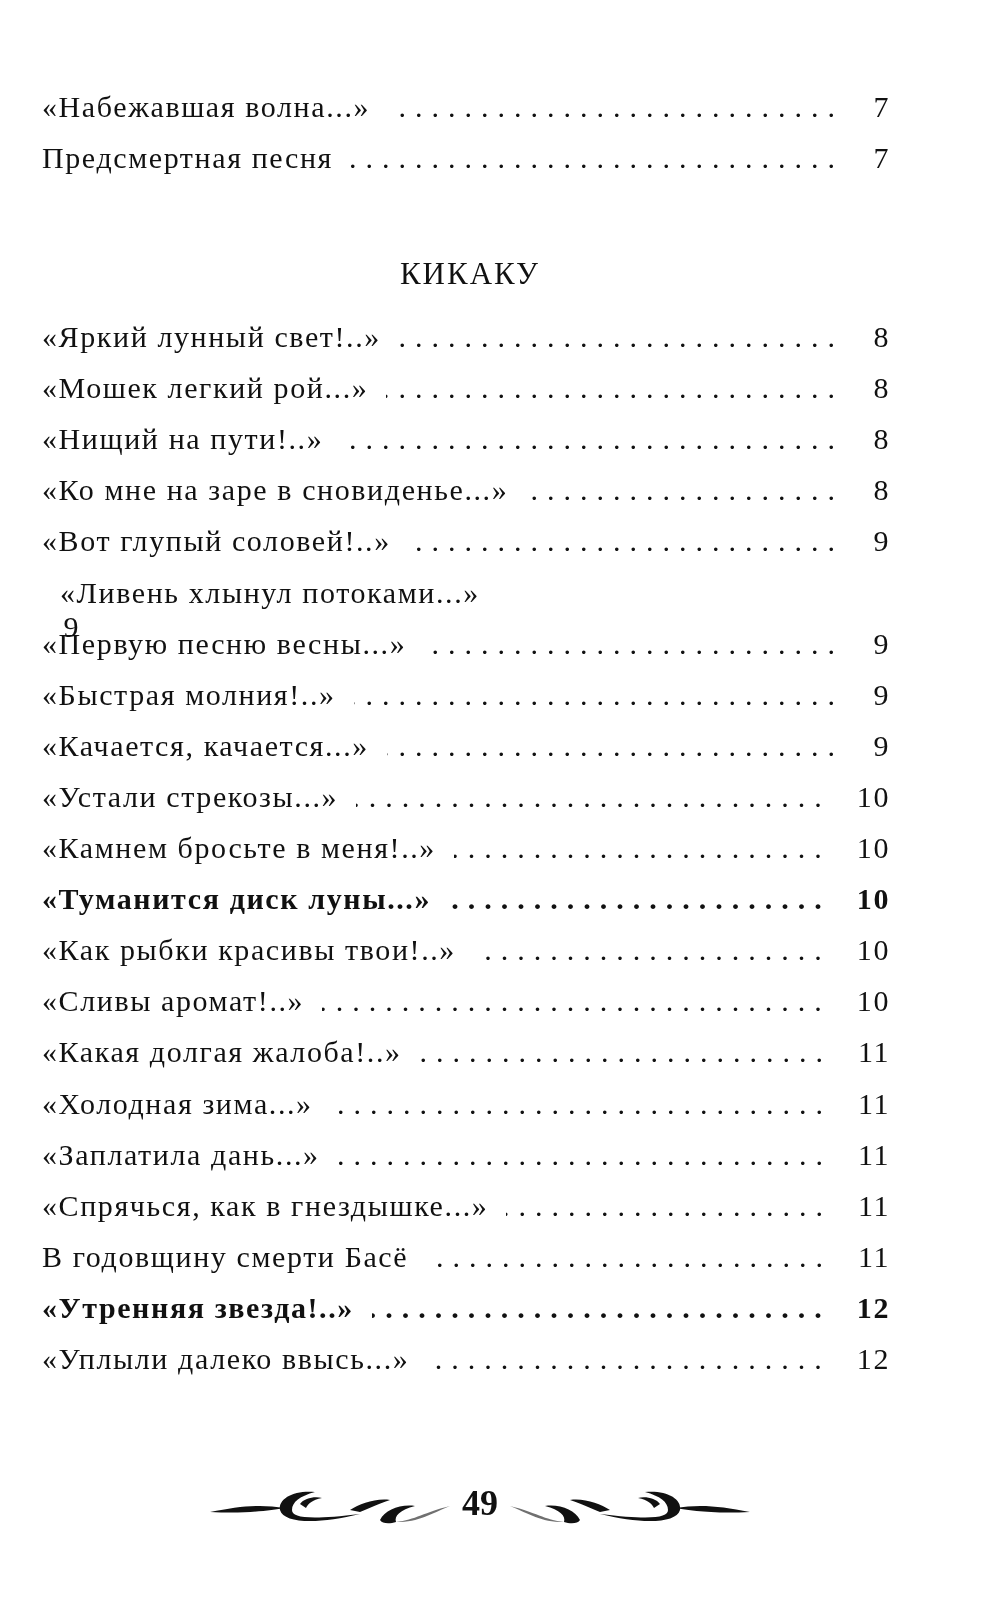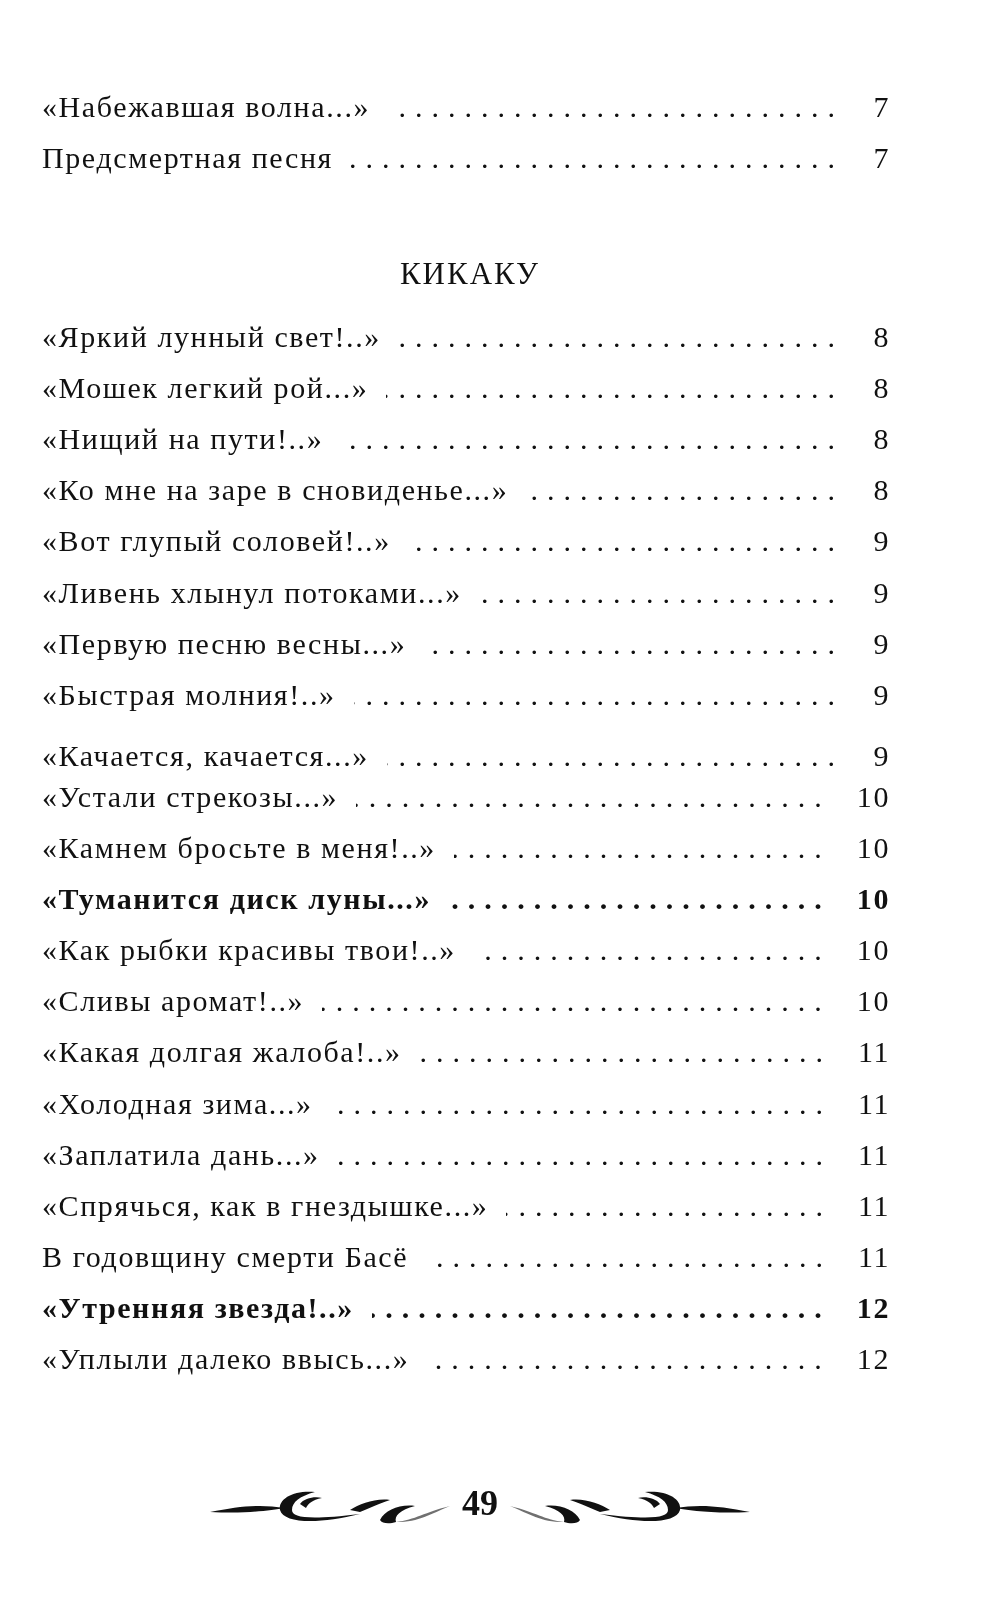--- a/index.html
+++ b/index.html
@@ -59,36 +59,36 @@
       <div class="row" style="top: 473.3px;">
         <span class="title">«Ко мне на заре в сновиденье...»</span>
         <span class="dots">........................................</span>
         <span class="num">8</span>
       </div>
       <div class="row" style="top: 524.4px;">
         <span class="title">«Вот глупый соловей!..»</span>
         <span class="dots">........................................</span>
         <span class="num">9</span>
       </div>
-      <div class="row" style="top: 575.5px;">
+      <div class="row" style="top: 575.5px; flex-direction: column;">
         <span class="title">«Ливень хлынул потоками...»</span>
         <span class="dots">........................................</span>
         <span class="num">9</span>
       </div>
       <div class="row" style="top: 626.6px;">
         <span class="title">«Первую песню весны...»</span>
         <span class="dots">........................................</span>
         <span class="num">9</span>
       </div>
       <div class="row" style="top: 677.7px;">
         <span class="title">«Быстрая молния!..»</span>
         <span class="dots">........................................</span>
         <span class="num">9</span>
       </div>
-      <div class="row" style="top: 728.8px; align-items: flex-end;">
+      <div class="row" style="top: 728.8px;">
         <span class="title">«Качается, качается...»</span>
         <span class="dots">........................................</span>
         <span class="num">9</span>
       </div>
       <div class="row" style="top: 779.9px;">
         <span class="title">«Устали стрекозы...»</span>
         <span class="dots">........................................</span>
         <span class="num">10</span>
       </div>
       <div class="row" style="top: 831px;">

